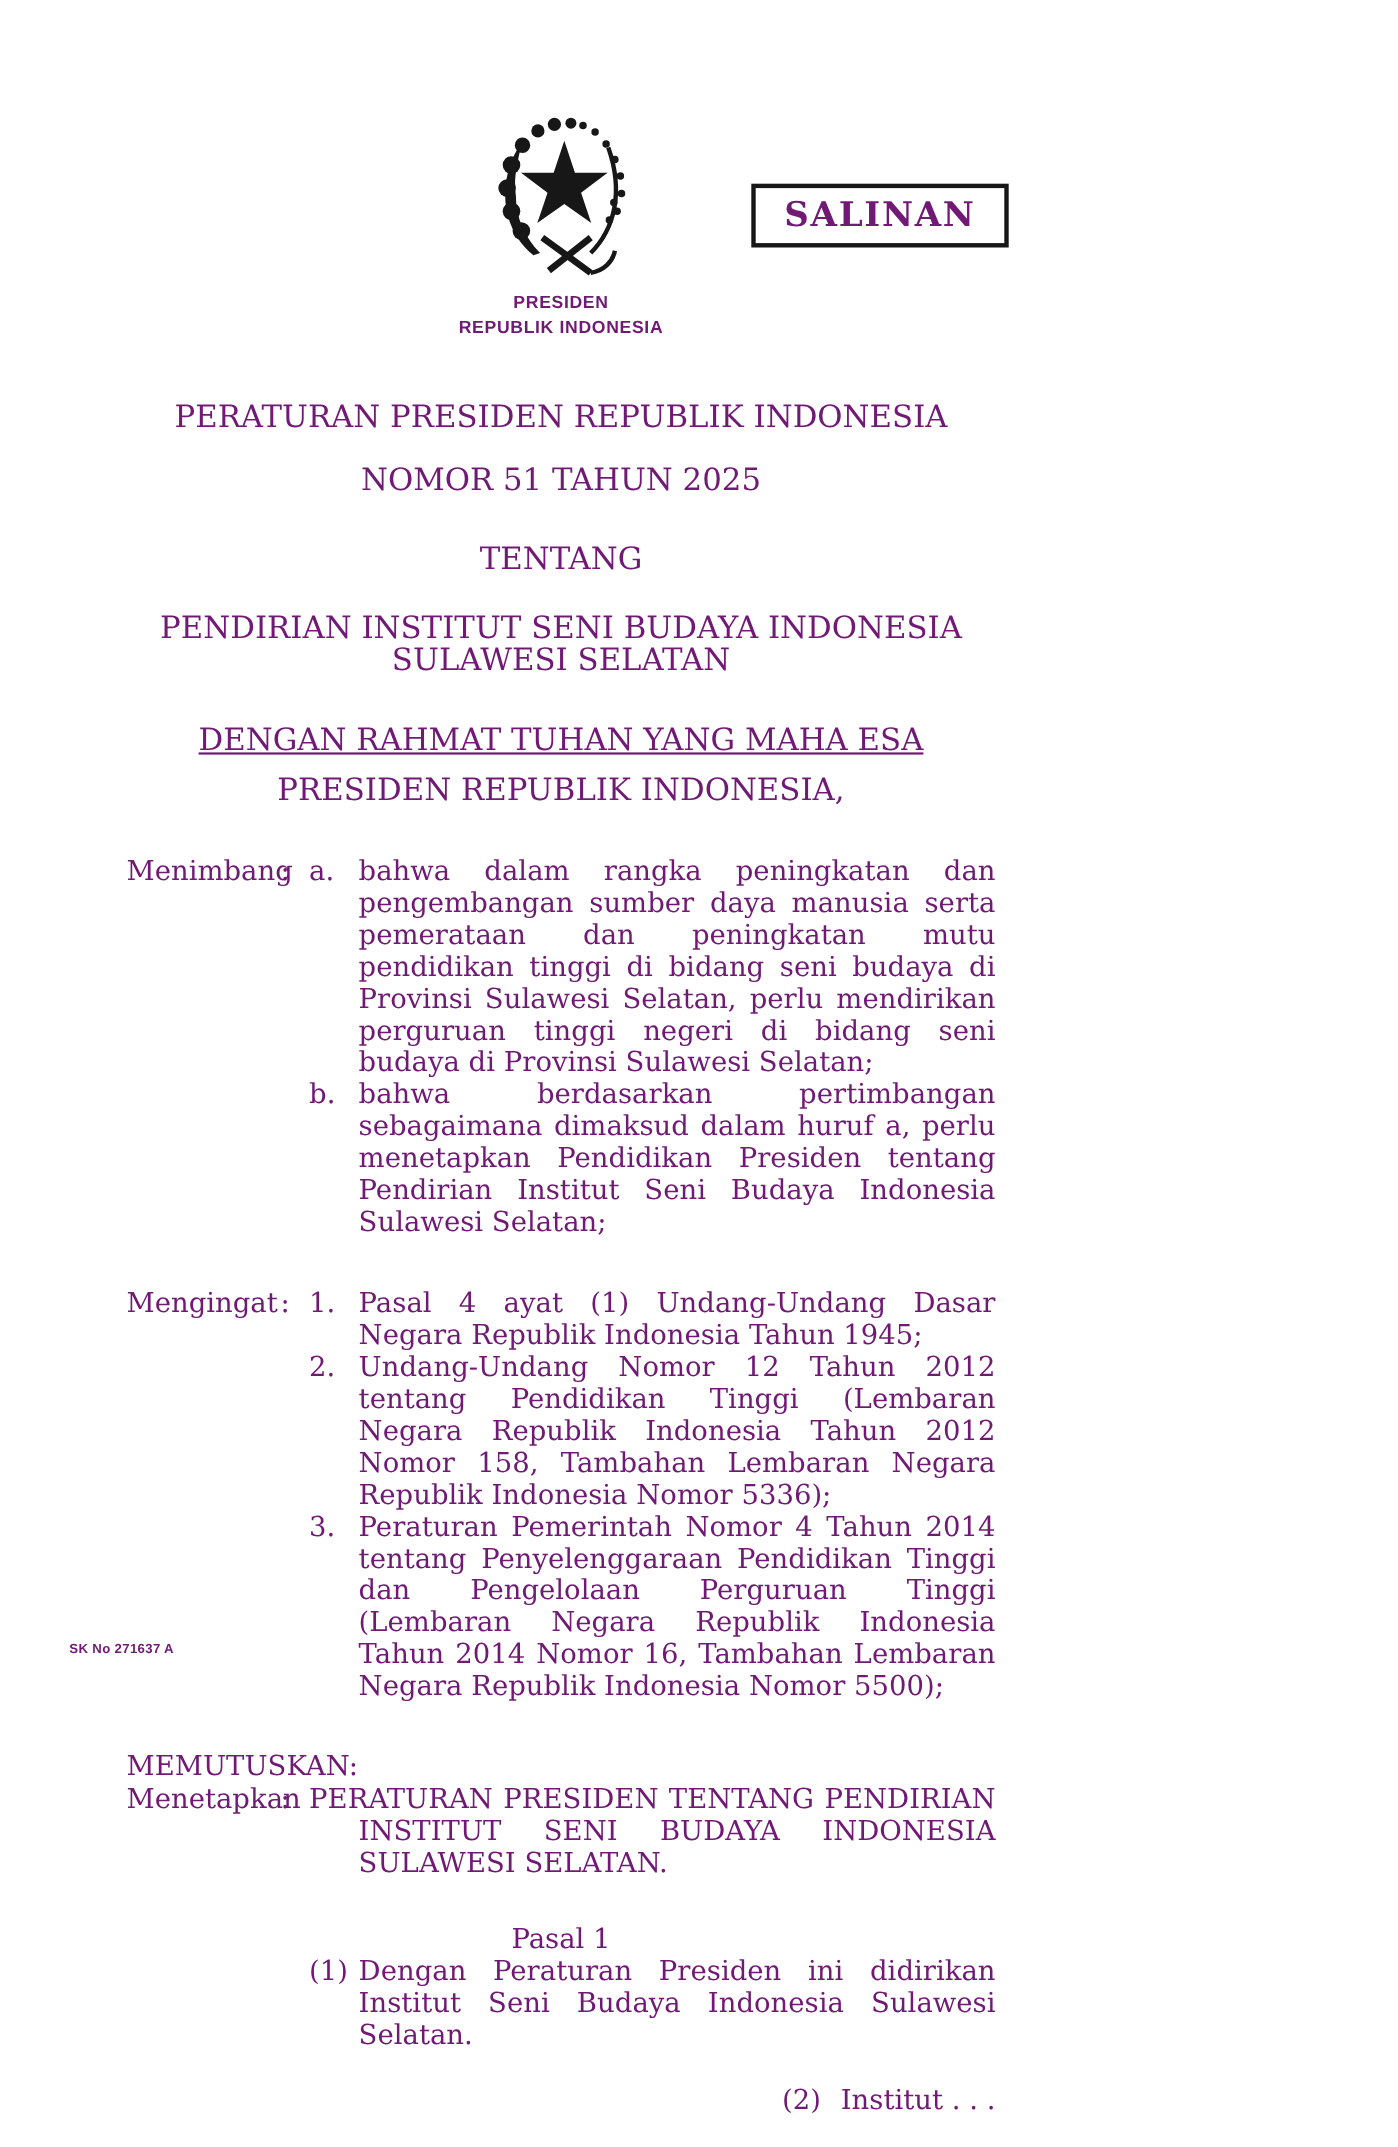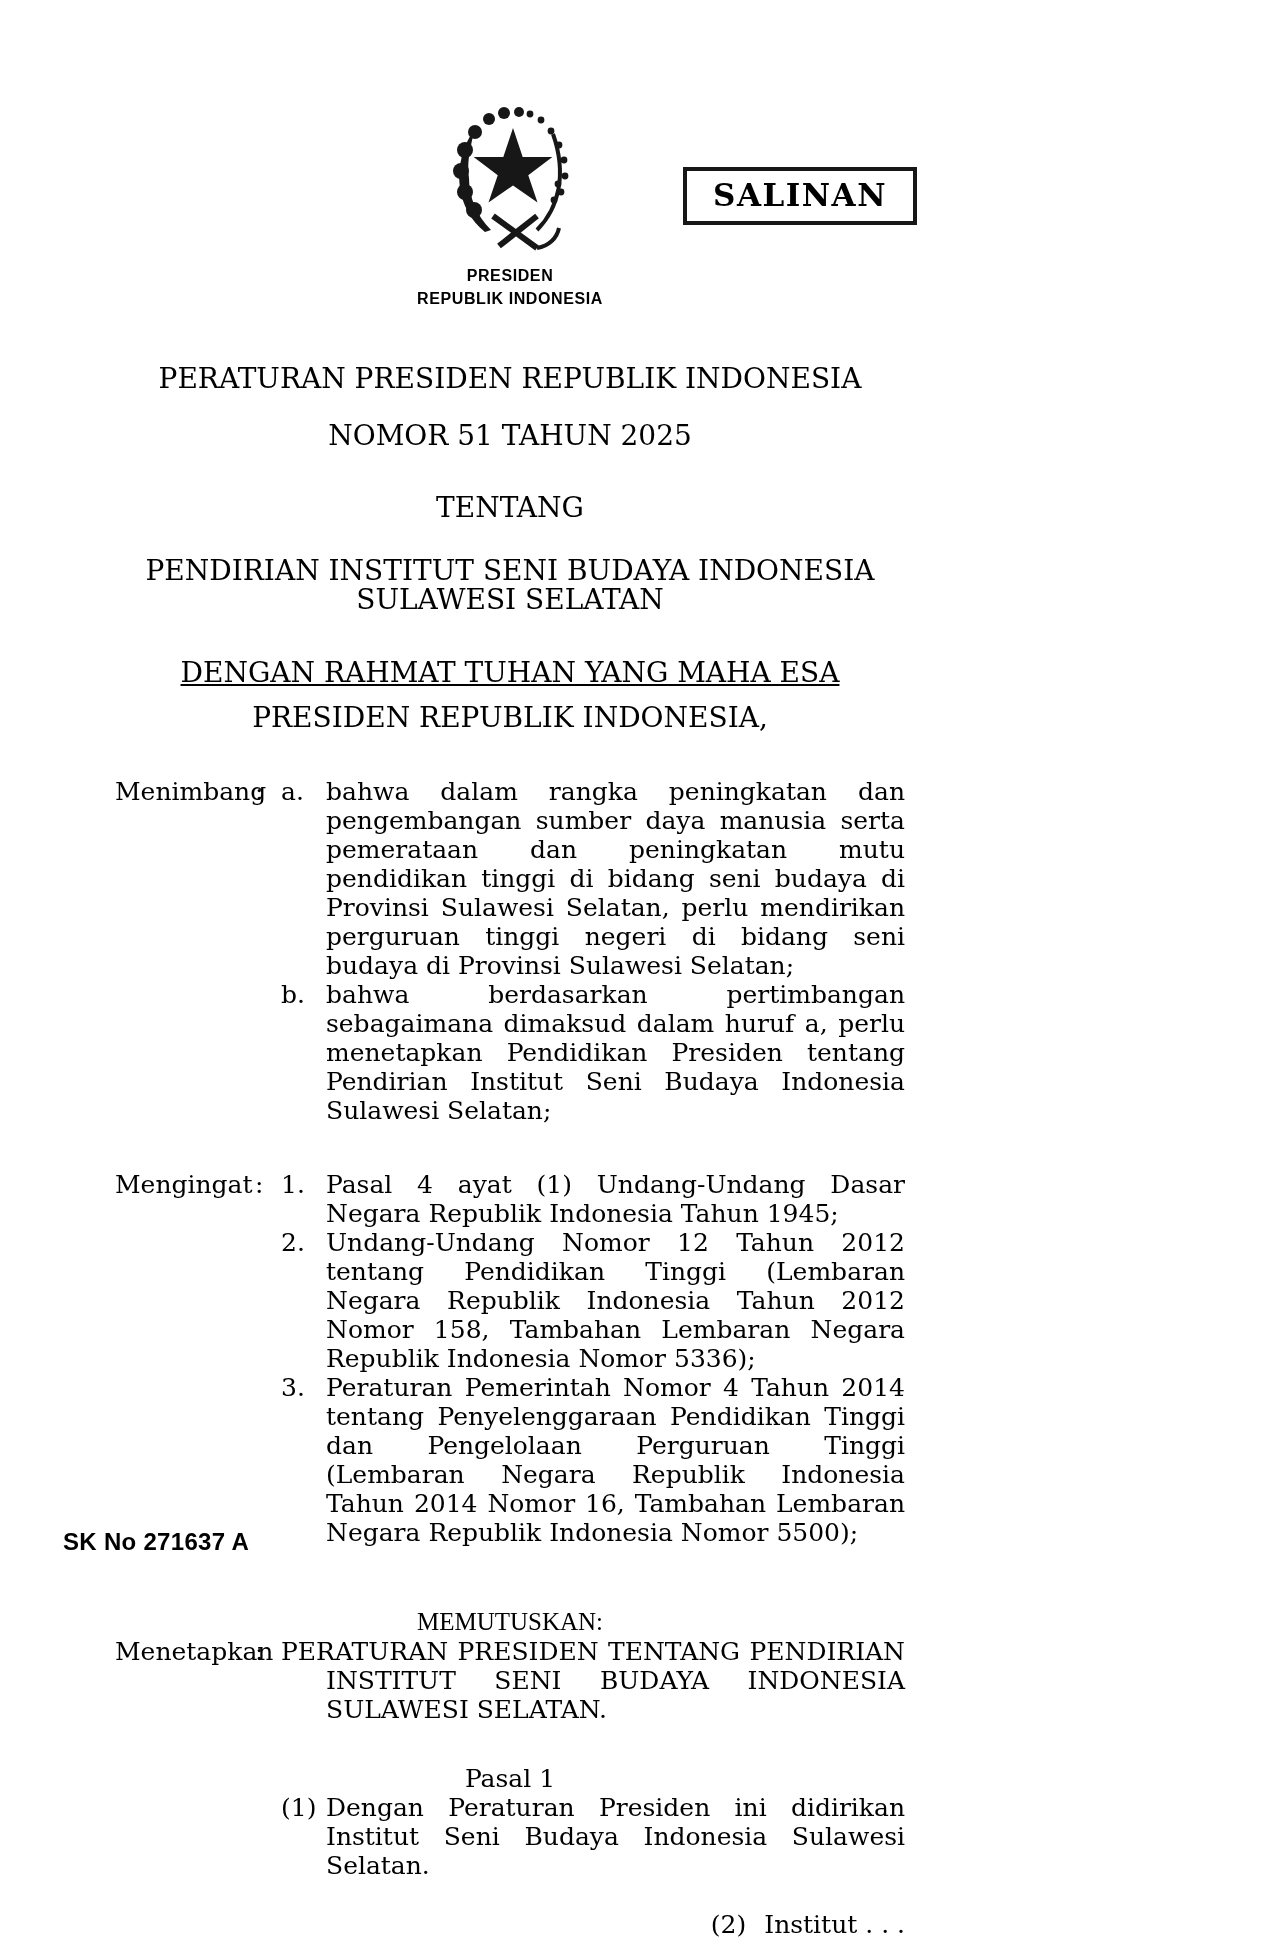--- a/index.html
+++ b/index.html
@@ -2,21 +2,21 @@
 <html><head>
 <meta charset="utf-8">
 <style>
   html, body { margin: 0; padding: 0; background: #ffffff; }
   .page {
     position: relative;
     width: 1127px;
     height: 1952px;
     background: #ffffff;
     font-family: "DejaVu Serif", "Liberation Serif", serif;
-    color: #000000;
+    color: #701a75;
     overflow: hidden;
   }
   .column {
     position: absolute;
     left: 115px;
     top: 0;
     width: 790px;
   }
   .emblem-wrap {
     margin-top: 104px;
@@ -52,45 +52,45 @@
 
   .body-text { font-size: 25px; line-height: 29px; }
   .clause { display: flex; margin-top: 45px; }
   .clause-label { width: 140px; flex: none; }
   .clause-colon { width: 26px; flex: none; }
   .clause-items { flex: 1; }
   .item { display: flex; }
   .item-marker { width: 45px; flex: none; }
   .item-text { flex: 1; text-align: justify; }
 
-  .center-head { margin-top: 60px; text-align: center; font-family: Liberation Serif, serif; }
+  .center-head { margin-top: 44px; text-align: left; }
   .menetapkan { margin-top: 1px; }
   .menetapkan .hang {
     flex: 1;
     text-align: justify;
     padding-left: 45px;
     text-indent: -45px;
   }
   .indent-block { margin-left: 166px; }
   .pasal-head { margin-top: 40px; text-align: center; }
   .pasal-items { margin-top: 0px; }
 
   .catchword {
     margin-top: 30px;
     display: flex;
     justify-content: flex-end;
     gap: 18px;
   }
   .sk-footer {
     position: absolute;
     left: 63px;
-    top: 1528px;
+    top: 1492px;
     font-family: "Liberation Sans", sans-serif;
     font-weight: bold;
-    font-size: 24px;
+    font-size: 12px;
     letter-spacing: 0.3px;
   }
 </style>
 </head>
 <body>
 
 <div class="page">
 
   <div class="salinan-box">
     <span>SALINAN</span>

